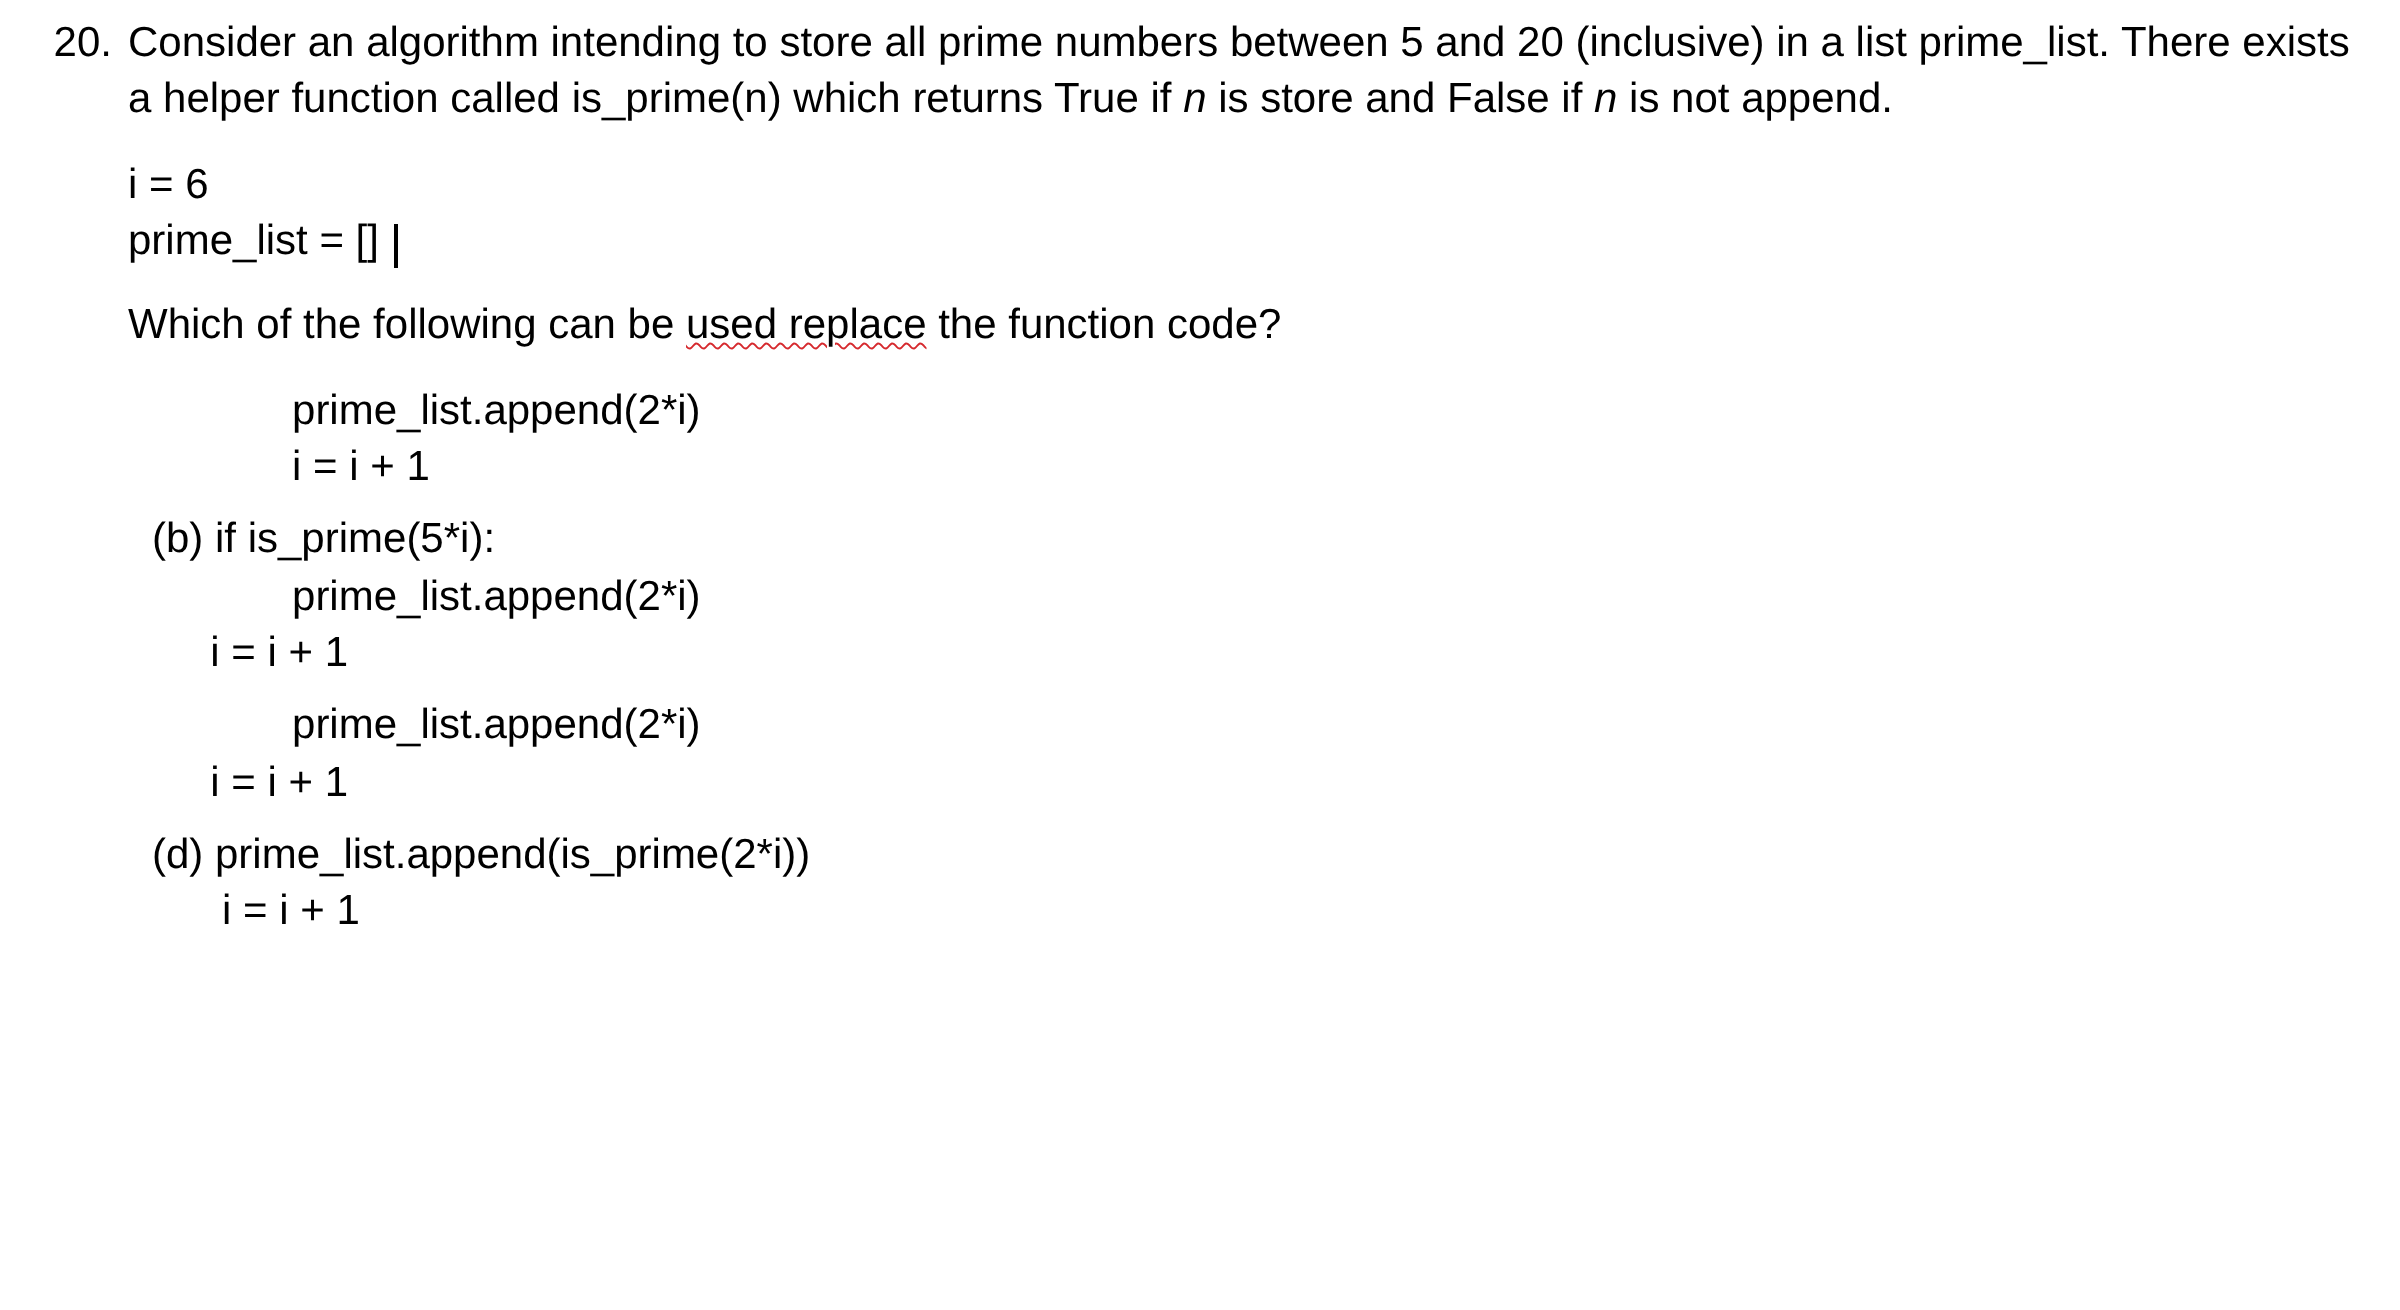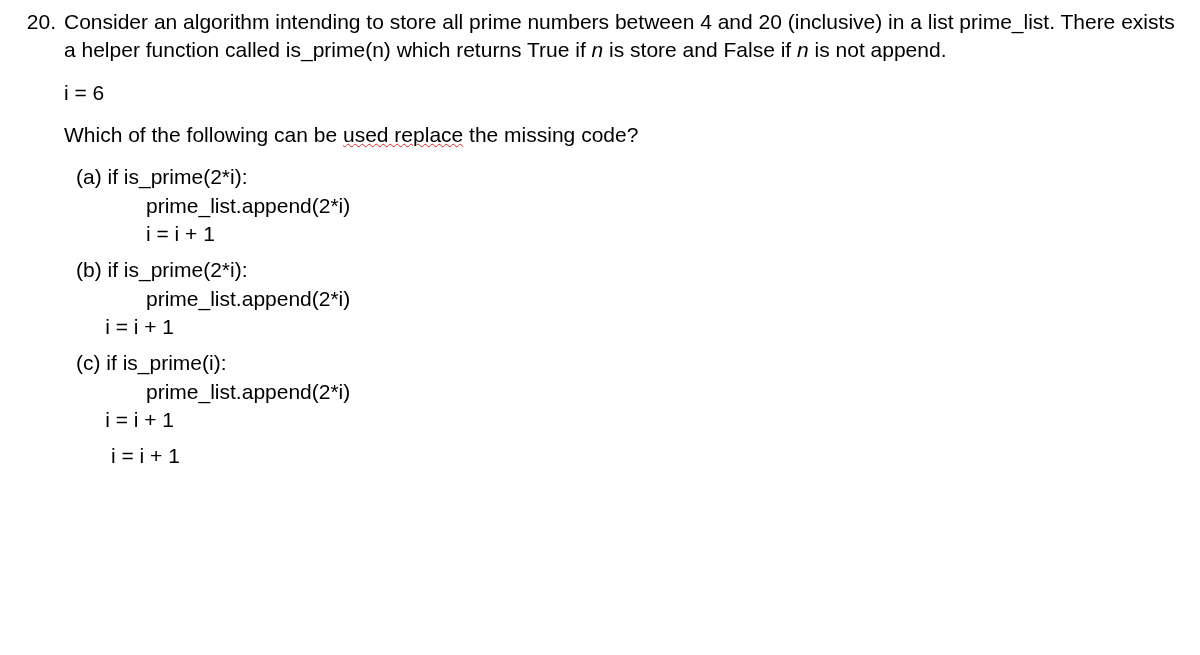--- a/index.html
+++ b/index.html
@@ -68,45 +68,45 @@
     }
     .italic { font-style: italic; }
   </style>
 </head>
 <body>
 
 <div class="question-row">
   <div class="question-number">20.</div>
   <div class="question-body">
     <div class="stem">
-      <span>Consider an algorithm intending to store all prime numbers between 4 and 20 (inclusive) in a list prime_list. There exists a helper function called is_prime(n) which returns True if </span><span class="italic">n</span><span> is store and False if </span><span class="italic">n</span><span> is not append.</span>
+      <span>Consider an algorithm intending to store all prime numbers between 5 and 20 (inclusive) in a list prime_list. There exists a helper function called is_prime(n) which returns True if </span><span class="italic">n</span><span> is store and False if </span><span class="italic">n</span><span> is not append.</span>
     </div>
 
     <div class="code-block">
       <div class="code-line">i = 6</div>
+      <div class="code-line"><span>prime_list = [] </span><span class="cursor"></span></div>
     </div>
 
     <div class="prompt">
-      <span>Which of the following can be </span><span class="wavy">used replace</span><span> the missing code?</span>
+      <span>Which of the following can be </span><span class="wavy">used replace</span><span> the function code?</span>
     </div>
 
     <div class="options">
       <div class="option">
-        <div class="option-body">(a) if is_prime(2*i):</div>
         <div class="option-body">            prime_list.append(2*i)</div>
         <div class="option-body">            i = i + 1</div>
       </div>
       <div class="option">
-        <div class="option-body">(b) if is_prime(2*i):</div>
+        <div class="option-body">(b) if is_prime(5*i):</div>
         <div class="option-body">            prime_list.append(2*i)</div>
         <div class="option-body">     i = i + 1</div>
       </div>
       <div class="option">
-        <div class="option-body">(c) if is_prime(i):</div>
         <div class="option-body">            prime_list.append(2*i)</div>
         <div class="option-body">     i = i + 1</div>
       </div>
       <div class="option">
+        <div class="option-body">(d) prime_list.append(is_prime(2*i))</div>
         <div class="option-body">      i = i + 1</div>
       </div>
     </div>
   </div>
 </div>
 
 </body></html>

